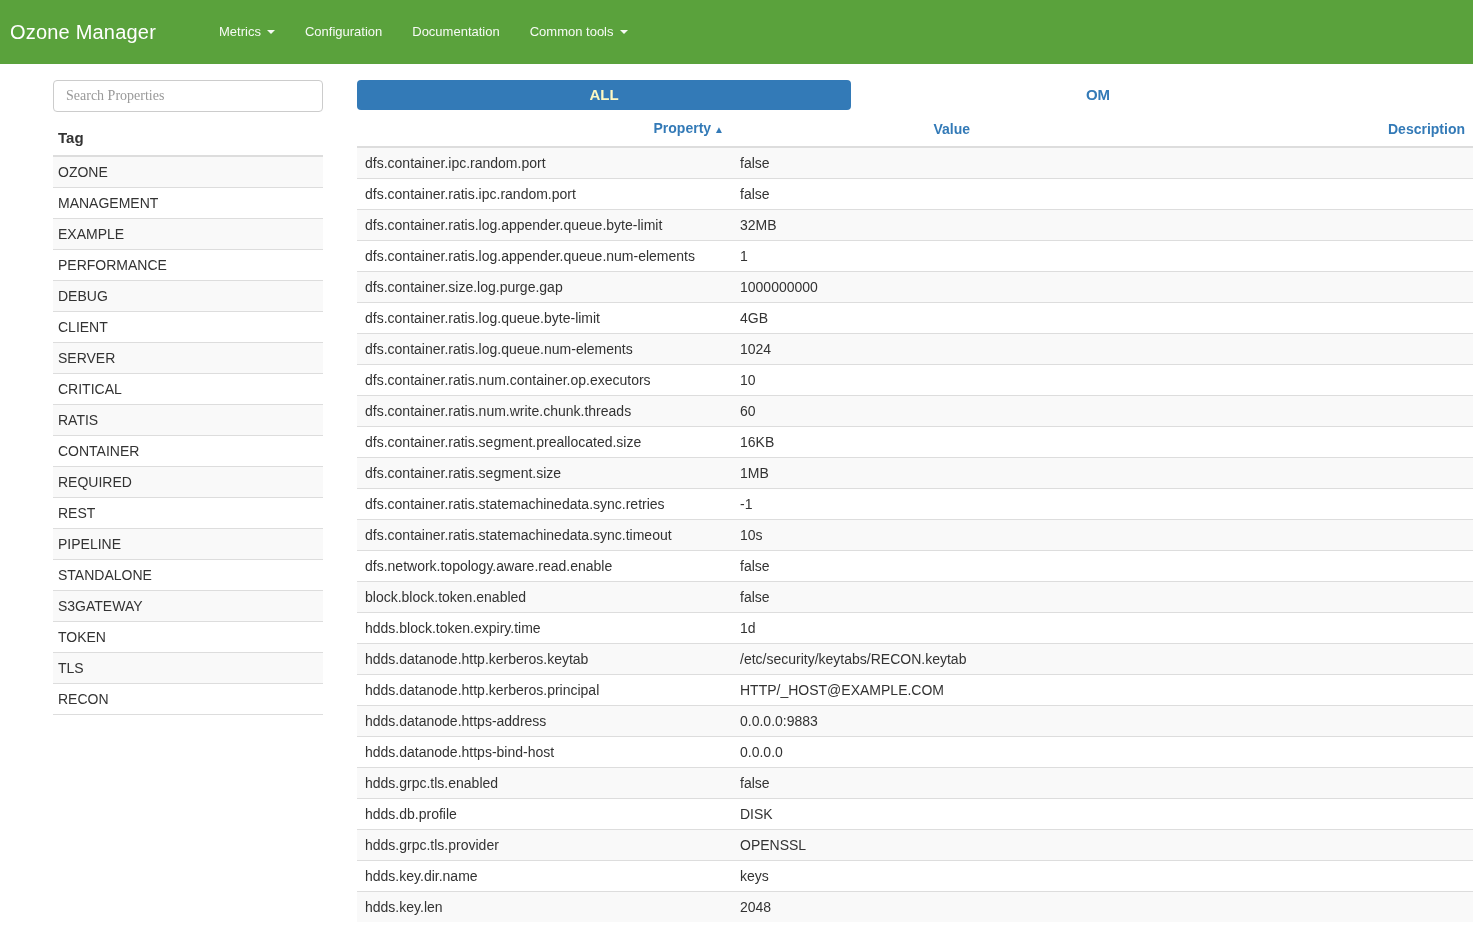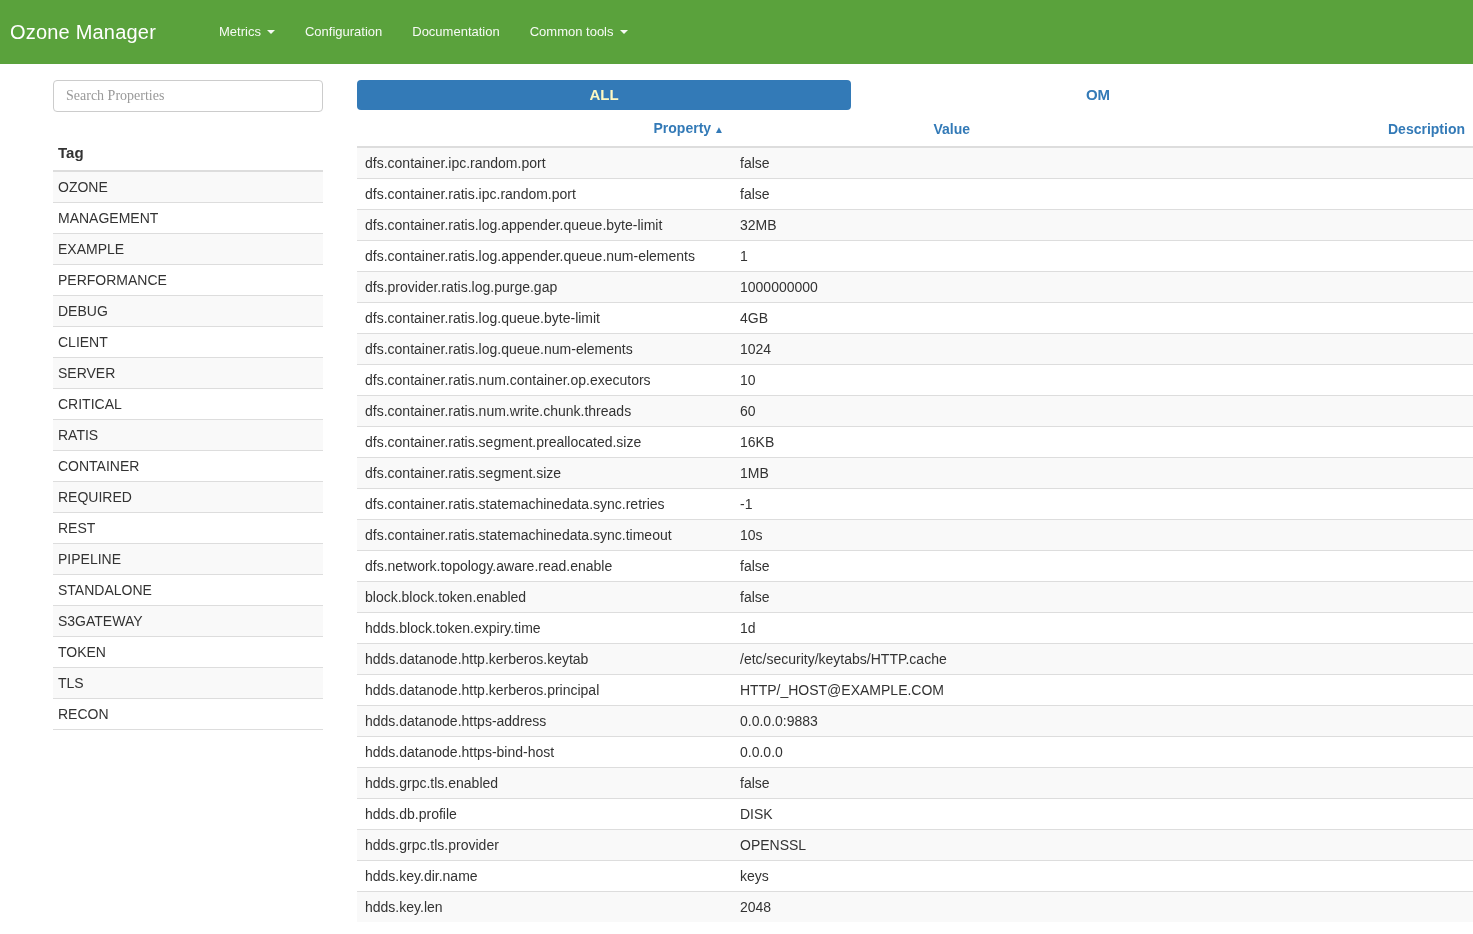--- a/index.html
+++ b/index.html
@@ -35,21 +35,21 @@
   .sidebar { width: 270px; flex-shrink: 0; }
   .main { flex: 1; margin-left: 34px; min-width: 0; }
   
   .search-input {
     width: 100%; height: 32px; padding: 6px 12px;
     border: 1px solid #cccccc; border-radius: 4px;
     font-family: Liberation Serif, serif; font-size: 14px; color: #b91c1c;
     outline: none;
   }
   .search-input::placeholder { color: #999999; opacity: 1; }
-  .tag-table { width: 100%; border-collapse: collapse; margin-top: 26px; }
+  .tag-table { width: 100%; border-collapse: collapse; margin-top: 11px; }
   .tag-table th {
     text-align: left; font-size: 15px; font-weight: bold; color: #333;
     padding: 5px 5px 7px 5px; border-bottom: 2px solid #dddddd; line-height: 20px;
   }
   .tag-table td {
     padding: 5px 5px; line-height: 20px; border-top: 1px solid #dddddd;
     cursor: pointer;
   }
   .tag-table tbody tr:nth-child(odd) { background: #f9f9f9; }
   .tag-table tbody tr:last-child { border-bottom: 1px solid #dddddd; }
@@ -207,21 +207,21 @@
             <td>dfs.container.ratis.log.appender.queue.byte-limit</td>
             <td>32MB</td>
             <td></td>
           </tr>
           <tr>
             <td>dfs.container.ratis.log.appender.queue.num-elements</td>
             <td>1</td>
             <td></td>
           </tr>
           <tr>
-            <td>dfs.provider.ratis.log.purge.gap</td>
+            <td>dfs.container.size.log.purge.gap</td>
             <td>1000000000</td>
             <td></td>
           </tr>
           <tr>
             <td>dfs.container.ratis.log.queue.byte-limit</td>
             <td>4GB</td>
             <td></td>
           </tr>
           <tr>
             <td>dfs.container.ratis.log.queue.num-elements</td>
@@ -268,21 +268,21 @@
             <td>false</td>
             <td></td>
           </tr>
           <tr>
             <td>hdds.block.token.expiry.time</td>
             <td>1d</td>
             <td></td>
           </tr>
           <tr>
             <td>hdds.datanode.http.kerberos.keytab</td>
-            <td>/etc/security/keytabs/HTTP.cache</td>
+            <td>/etc/security/keytabs/RECON.keytab</td>
             <td></td>
           </tr>
           <tr>
             <td>hdds.datanode.http.kerberos.principal</td>
             <td>HTTP/_HOST@EXAMPLE.COM</td>
             <td></td>
           </tr>
           <tr>
             <td>hdds.datanode.https-address</td>
             <td>0.0.0.0:9883</td>

